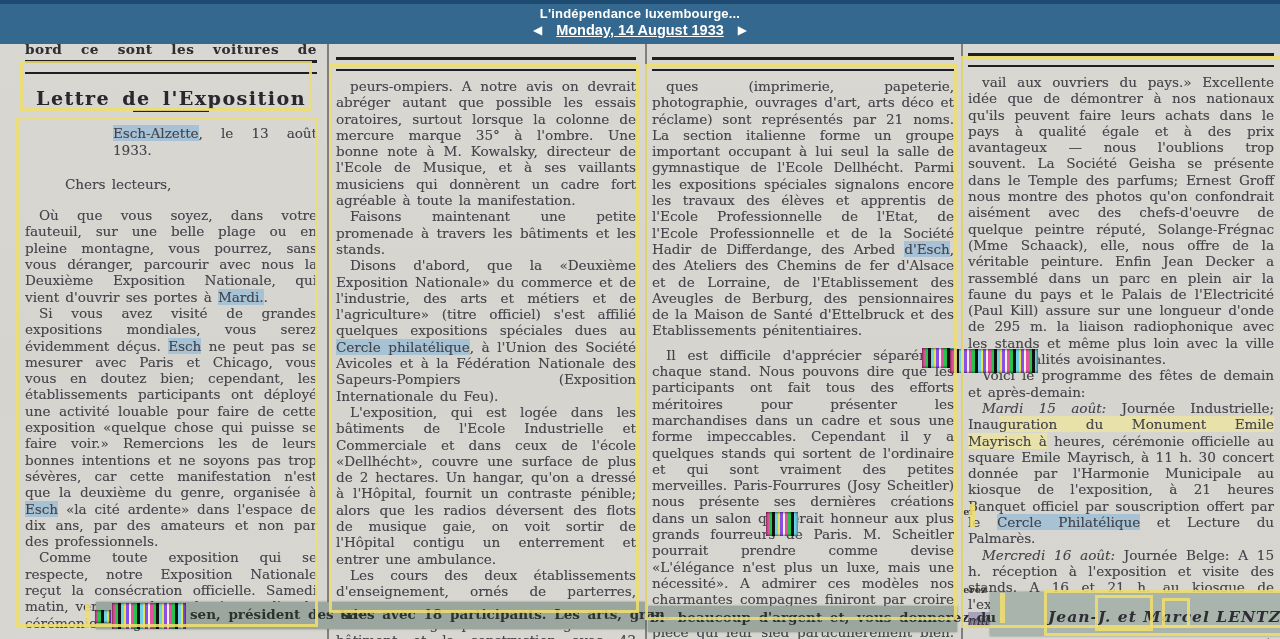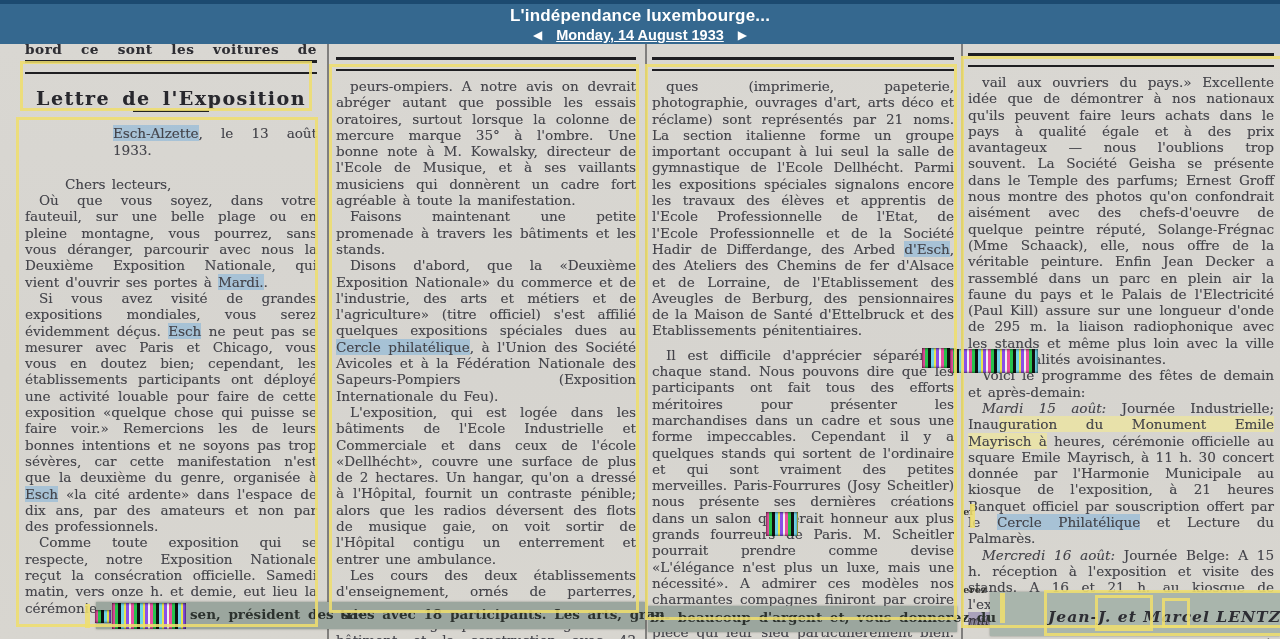--- a/index.html
+++ b/index.html
@@ -1,36 +1,36 @@
 <!DOCTYPE html>
 <html><head>
 <meta charset="utf-8">
 <style>
   html,body{margin:0;padding:0;width:1280px;height:639px;overflow:hidden;background:#d8d6d1;}
   
   .topbar{position:absolute;left:0;top:0;width:1280px;height:44px;background:#35688f;border-top:4px solid #1c4a70;box-sizing:border-box;color:#fff;font-family:"Liberation Sans",sans-serif;text-align:center;}
-  .tb-title{font-size:17px;font-weight:bold;margin-top:2px;letter-spacing:.2px;}
+  .tb-title{font-size:13px;font-weight:bold;margin-top:2px;letter-spacing:.2px;}
   .tb-daterow{display:flex;align-items:center;justify-content:center;gap:14px;margin-top:1px;}
   .tb-arrow{font-size:12px;cursor:pointer;line-height:14px;}
   .tb-date{font-size:14.5px;font-weight:bold;text-decoration:underline;cursor:pointer;}
   
   #paper{position:absolute;left:0;top:44px;width:1280px;height:595px;overflow:hidden;background:linear-gradient(180deg,#d9d7d2 0%,#d6d4cf 55%,#d8d6d0 100%);}
   .col{position:absolute;font-family:"DejaVu Serif","Liberation Serif",serif;font-size:13.5px;line-height:16.3px;color:#44444a;text-align:justify;word-spacing:2px;text-shadow:.3px .3px .5px rgba(70,70,80,.35);}
   .c1{left:25px;top:0;width:292px;}
   .c2{left:336px;top:10px;width:300px;}
   .c3{left:652px;top:10px;width:302px;}
   .c4{left:968px;top:6px;width:306px;}
   .blk{margin:0;}
   .mt{margin-top:8px;}
   .b-fragment{height:13px;overflow:hidden;font-weight:bold;letter-spacing:.6px;transform:translateY(-3px);color:#2e2e33;}
   .b-rulecap{height:9px;border-top:3.5px solid #1f1f22;border-bottom:2.5px solid #1f1f22;margin:3px 0 7px 0;}
   .b-headline{font-size:19px;font-weight:bold;text-align:center;letter-spacing:1.5px;color:#28282d;padding:9px 0 1px 0;word-spacing:4px;}
   .b-hrule{width:76px;border-top:2.5px solid #222;margin:3px auto 13px auto;height:0;}
   .b-dateline{padding-left:88px;margin:2px 0 18px 0;}
-  .b-salute{padding-left:40px;margin:0 0 0 0;}
+  .b-salute{padding-left:40px;margin:0 0 15px 0;}
   .b-para{text-indent:14px;}
   .hl{background:rgba(128,178,219,.55);}
   .hly{background:rgba(238,229,158,.75);}
   .i{font-style:italic;}
   .band{background:rgba(157,147,181,.8);color:#38343f;}
   .garble{font-style:italic;filter:blur(.35px);text-shadow:1.5px 1px 0 rgba(70,70,80,.55),-1px 1px .5px rgba(70,70,80,.4);}
   
   .ov{position:absolute;box-sizing:border-box;}
   .vsep{background:rgba(40,40,42,.5);}
   .ybox{border:3px solid rgba(238,222,110,.88);pointer-events:none;z-index:7;}

